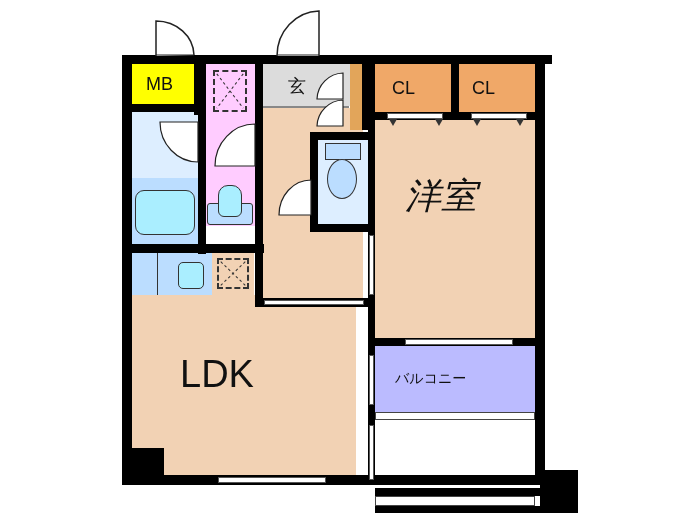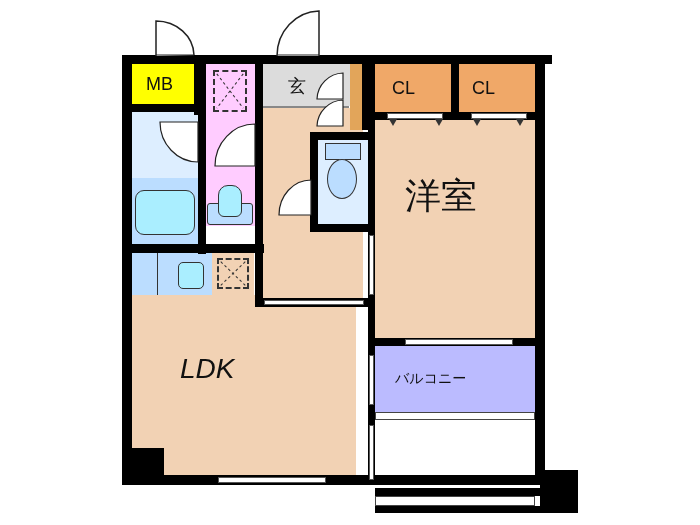--- a/index.html
+++ b/index.html
@@ -41,21 +41,21 @@
 <div class="fix" style="left:178px;top:262px;width:26px;height:27px;background:#aaeeff;border-radius:5px;"></div>
 <div class="room" style="left:212px;top:253px;width:42px;height:42px;background:#f2d2b4;"></div>
 <div class="xbox" style="left:217px;top:258px;width:32px;height:31px;">
   <svg viewBox="0 0 32 31" preserveAspectRatio="none">
       <line x1="2" y1="2" x2="30" y2="29" stroke="#333" stroke-width="1.2" stroke-dasharray="3,3"></line>
       <line x1="30" y1="2" x2="2" y2="29" stroke="#333" stroke-width="1.2" stroke-dasharray="3,3"></line>
     </svg>
 </div>
 
 <div class="room" style="left:132px;top:295px;width:224px;height:180px;background:#f2d2b4;">
-  <span class="lbl" style="left:48px;top:58px;font-size:28px;font-style:italic;">LDK</span>
+  <span class="lbl" style="left:48px;top:58px;font-size:38px;">LDK</span>
 </div>
 <div class="room" style="left:212px;top:295px;width:50px;height:12px;background:#f2d2b4;"></div>
 
 <div class="room" style="left:263px;top:108px;width:100px;height:190px;background:#f2d2b4;"></div>
 
 <div class="room" style="left:263px;top:64px;width:90px;height:42px;background:#dcdcdc;">
   <span class="lbl" style="left:25px;top:10px;font-size:18px;">玄</span>
 </div>
 
 <div class="room" style="left:350px;top:64px;width:12px;height:66px;background:#e2a55a;"></div>
@@ -65,21 +65,21 @@
 <div class="fix" style="left:327px;top:159px;width:30px;height:40px;background:#bbddff;border-radius:50%;"></div>
 
 <div class="room" style="left:375px;top:64px;width:76px;height:48px;background:#f0a868;">
   <span class="lbl" style="left:17px;top:14px;font-size:18px;">CL</span>
 </div>
 <div class="room" style="left:459px;top:64px;width:76px;height:48px;background:#f0a868;">
   <span class="lbl" style="left:13px;top:14px;font-size:18px;">CL</span>
 </div>
 
 <div class="room" style="left:375px;top:120px;width:160px;height:218px;background:#f2d2b4;">
-  <span class="lbl" style="left:30px;top:52px;font-size:36px;">洋室</span>
+  <span class="lbl" style="left:30px;top:52px;font-size:36px;font-style:italic;">洋室</span>
 </div>
 
 <div class="room" style="left:375px;top:346px;width:160px;height:66px;background:#bbbbff;">
   <span class="lbl" style="left:20px;top:24px;font-size:14px;">バルコニー</span>
 </div>
 <div class="abs" style="left:375px;top:412px;width:160px;height:8px;border:1px solid #444;background:#fff;"></div>
 
 <div class="abs wall" style="left:122px;top:55px;width:10px;height:430px;"></div>
 
 <div class="abs wall" style="left:122px;top:55px;width:430px;height:9px;"></div>

